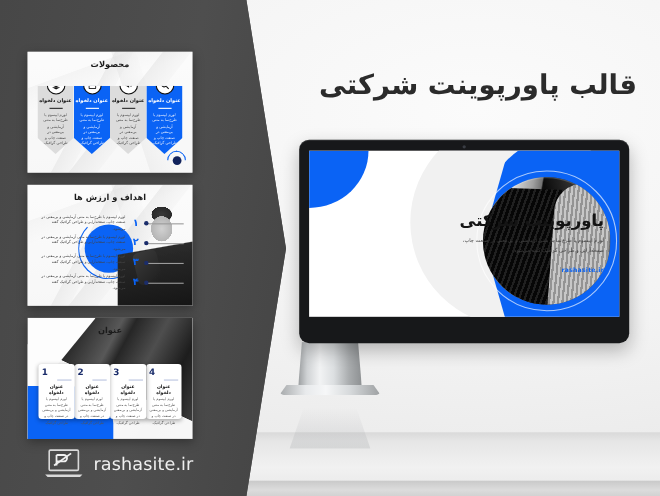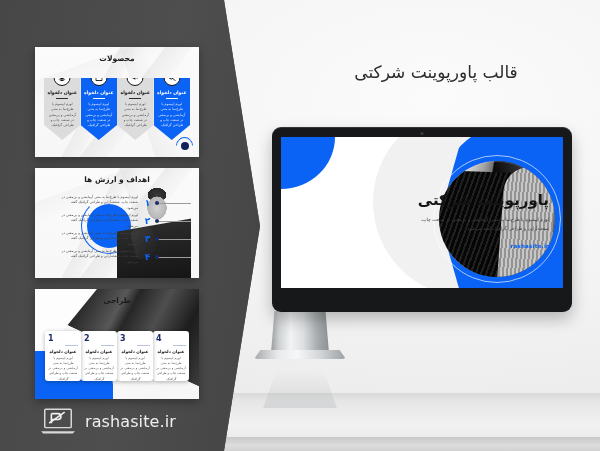--- a/index.html
+++ b/index.html
@@ -32,21 +32,21 @@
     background:#4a4a4a;
     clip-path: polygon(0 0, 224px 0, 260px 226px, 224px 451px, 0 451px);
   }
   .dark-panel::after{
     content:""; position:absolute; inset:0;
     background:linear-gradient(100deg,#474747 0%,#4e4e4e 55%,#444444 100%);
   }
 
   
   .thumb{
-    position:absolute; left:35px; width:164px; height:110px;
+    position:absolute; left:25px; width:150px; height:110px;
     background:#fdfdfd;
     box-shadow:0 3px 9px rgba(0,0,0,.34);
     overflow:hidden;
   }
   #thumb1{ top:47px; }
   #thumb2{ top:168px;text-decoration:underline; }
   #thumb3{ top:289px; }
 
   
   .bg-texture{
@@ -135,21 +135,21 @@
     position:relative;
   }
   .svc-num{ font-size:8px; font-weight:bold; color:#1b2d6b; text-align:left; line-height:1; font-family:"DejaVu Sans",sans-serif; }
   .svc-numline{ width:13px; height:1px; background:#b9c4e0; margin:2px 0 0 auto; }
   .svc-title{ text-align:center; font-size:4.2px; font-weight:bold; color:#111; margin-top:3px; }
   .svc-body{ text-align:center; font-size:3.2px; color:#555; line-height:1.6; margin-top:2px; }
 
   
   .headline{
     position:absolute; top:62px; left:290px; width:292px;
-    text-align:center; font-size:17px; font-weight:normal; color:#2b2b2b;
+    text-align:left; font-size:25px; font-weight:bold; color:#2b2b2b;
     letter-spacing:.3px; white-space:nowrap;
   }
 
   
   .monitor{ position:absolute; left:272px; top:127px; width:300px; height:185px; }
   .mon-bezel{
     position:absolute; inset:0; background:#17181a;
     border-radius:9px;
     box-shadow:0 7px 16px rgba(0,0,0,.26), inset 0 1px 0 rgba(255,255,255,.12);
     padding:10px 9px 24px;
@@ -320,21 +320,21 @@
         <div class="goal-num">۴</div>
         <div class="goal-text">لورم ایپسوم یا طرح‌نما به متنی آزمایشی و بی‌معنی در صنعت چاپ، صفحه‌آرایی و طراحی گرافیک گفته می‌شود.</div>
       </div>
     </div>
   </div>
 
   <div class="thumb" id="thumb3">
     <div class="svc-photo"></div>
     <div class="svc-white-wedge"></div>
     <div class="svc-blue"></div>
-    <div class="thumb-title">طراحی</div>
+    <div class="thumb-title">عنوان</div>
 
     <div class="svc-cards">
       <div class="svc-card">
         <div class="svc-num">4</div>
         <div class="svc-numline"></div>
         <div class="svc-title">عنوان دلخواه</div>
         <div class="svc-body">لورم ایپسوم یا طرح‌نما به متنی آزمایشی و بی‌معنی در صنعت چاپ و طراحی گرافیک.</div>
       </div>
       <div class="svc-card">
         <div class="svc-num">3</div>

